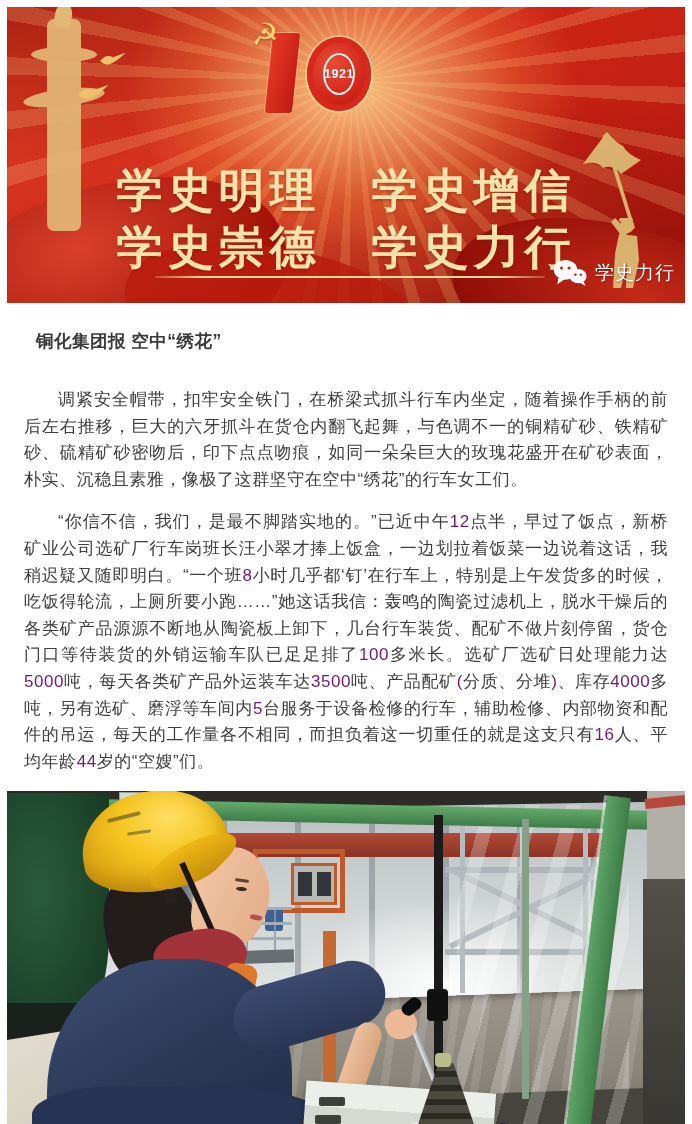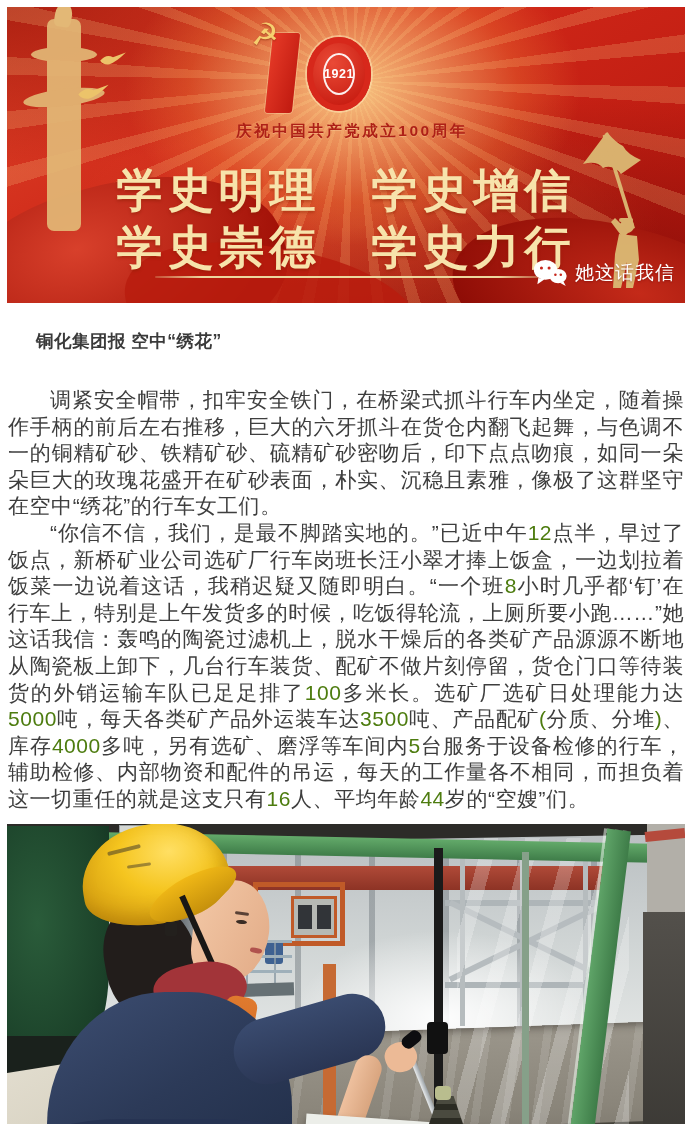--- a/index.html
+++ b/index.html
@@ -63,24 +63,24 @@
     background:linear-gradient(90deg, rgba(236,215,158,.25), #ecd79e 12%, #ecd79e 88%, rgba(236,215,158,.25)); }
   .bn-soldier { position:absolute; right:22px; top:122px; width:100px; height:162px; fill:#dcba74; opacity:.95; }
   .bn-badge { position:absolute; right:10px; top:251px; display:flex; align-items:center; gap:7px; }
   .bn-wechat { width:36px; height:29px; }
   .bn-account { color:#ffffff; font-size:19px; font-weight:500; letter-spacing:1px;
     text-shadow:0 1px 2px rgba(100,0,0,.45); }
 
   
   .article { padding:0 8px; }
   .headline { margin:26px 0 0 28px; font-size:17.5px; font-weight:bold; color:#3a3a3a; letter-spacing:.5px; }
-  .para { margin:0; font-size:21px; color:#3e3e3e; line-height:26.6px; letter-spacing:.55px;
+  .para { margin:16px; font-size:17px; color:#3e3e3e; line-height:26.6px; letter-spacing:.55px;
     text-align:justify; text-indent:2em; }
   .para:first-of-type { margin-top:34px; }
-  .para .num { color:#4d7c0f; }
+  .para .num { color:#701a75; }
 
   
   .photo { position:relative; width:678px; height:387px; margin:11px auto 0; overflow:hidden;
     background:linear-gradient(180deg,#b8bdc0 0%,#cfd4d4 30%,#e2e5e4 55%,#d8dad6 72%,#cfd0cb 100%); }
   .photo div { position:absolute; }
   .ph-roof { top:-6px; left:0; right:0; height:28px; background:#2c2b28; transform:skewY(-1deg); transform-origin:left; }
   .ph-sign { left:112px; top:1px; width:44px; height:13px; background:#d4d7d3; border:1px solid #9aa0a2; }
   .ph-cols { left:140px; top:22px; right:0; height:235px;
     background:repeating-linear-gradient(90deg, rgba(118,126,131,.5) 0 6px, rgba(0,0,0,0) 6px 74px); }
   .ph-bigcol { left:150px; top:20px; width:42px; height:228px;
@@ -213,21 +213,20 @@
     </svg>
 
   <div class="bn-logo">
     <div class="bn-one"></div>
     <div class="bn-emblem">☭</div>
     <div class="bn-zero bn-zero1">
       <div class="bn-zring"></div>
       <div class="bn-year">1921</div>
     </div>
   </div>
-  <div class="bn-anniv-cn">庆祝中国共产党成立100周年</div>
   <div class="bn-anniv-en">
   </div>
 
   <div class="bn-slogan bn-slogan1">学史明理　学史增信</div>
   <div class="bn-slogan bn-slogan2">学史崇德　学史力行</div>
   <div class="bn-line"></div>
 
   <svg class="bn-soldier" viewBox="0 0 100 160">
     <path d="M44 2 L20 34 Q34 30 40 38 Q50 34 58 44 L78 30 Q64 24 60 16 Q52 12 44 2 Z"></path>
     <rect x="42" y="3" width="3.4" height="20" transform="rotate(-18 44 4)"></rect>
@@ -242,21 +241,21 @@
     <svg class="bn-wechat" viewBox="0 0 40 32">
       <ellipse cx="15" cy="13" rx="13" ry="11" fill="#fff"></ellipse>
       <path d="M7 22 L6 29 L14 23.5 Z" fill="#fff"></path>
       <circle cx="10.5" cy="11" r="1.7" fill="#c7261b"></circle>
       <circle cx="19" cy="11" r="1.7" fill="#c7261b"></circle>
       <ellipse cx="29" cy="20" rx="9.5" ry="8" fill="#fff"></ellipse>
       <path d="M35 26 L37.5 31 L31 27.5 Z" fill="#fff"></path>
       <circle cx="26" cy="18.5" r="1.4" fill="#c7261b"></circle>
       <circle cx="32" cy="18.5" r="1.4" fill="#c7261b"></circle>
     </svg>
-    <span class="bn-account">她这话我信</span>
+    <span class="bn-account">学史力行</span>
   </div>
 </div>
 
 <div class="article">
   <h2 class="headline">铜化集团报 空中“绣花”</h2>
   <p class="para"><span>调紧安全帽带，扣牢安全铁门，在桥梁式抓斗行车内坐定，随着操作手柄的前后左右推移，巨大的六牙抓斗在货仓内翻飞起舞，与色调不一的铜精矿砂、铁精矿砂、硫精矿砂密吻后，印下点点吻痕，如同一朵朵巨大的玫瑰花盛开在矿砂表面，朴实、沉稳且素雅，像极了这群坚守在空中“绣花”的行车女工们。</span></p>
   <p class="para"><span>“你信不信，我们，是最不脚踏实地的。”已近中午</span><span class="num">12</span><span>点半，早过了饭点，新桥矿业公司选矿厂行车岗班长汪小翠才捧上饭盒，一边划拉着饭菜一边说着这话，我稍迟疑又随即明白。“一个班</span><span class="num">8</span><span>小时几乎都‘钉’在行车上，特别是上午发货多的时候，吃饭得轮流，上厕所要小跑……”她这话我信：轰鸣的陶瓷过滤机上，脱水干燥后的各类矿产品源源不断地从陶瓷板上卸下，几台行车装货、配矿不做片刻停留，货仓门口等待装货的外销运输车队已足足排了</span><span class="num">100</span><span>多米长。选矿厂选矿日处理能力达</span><span class="num">5000</span><span>吨，每天各类矿产品外运装车达</span><span class="num">3500</span><span>吨、产品配矿</span><span class="num">(</span><span>分质、分堆</span><span class="num">)</span><span>、库存</span><span class="num">4000</span><span>多吨，另有选矿、磨浮等车间内</span><span class="num">5</span><span>台服务于设备检修的行车，辅助检修、内部物资和配件的吊运，每天的工作量各不相同，而担负着这一切重任的就是这支只有</span><span class="num">16</span><span>人、平均年龄</span><span class="num">44</span><span>岁的“空嫂”们。</span></p>
 </div>
 
 <div class="photo" aria-label="行车女工戴黄色安全帽坐在驾驶室内，手握操作手柄，窗外是选矿厂车间与货仓">

